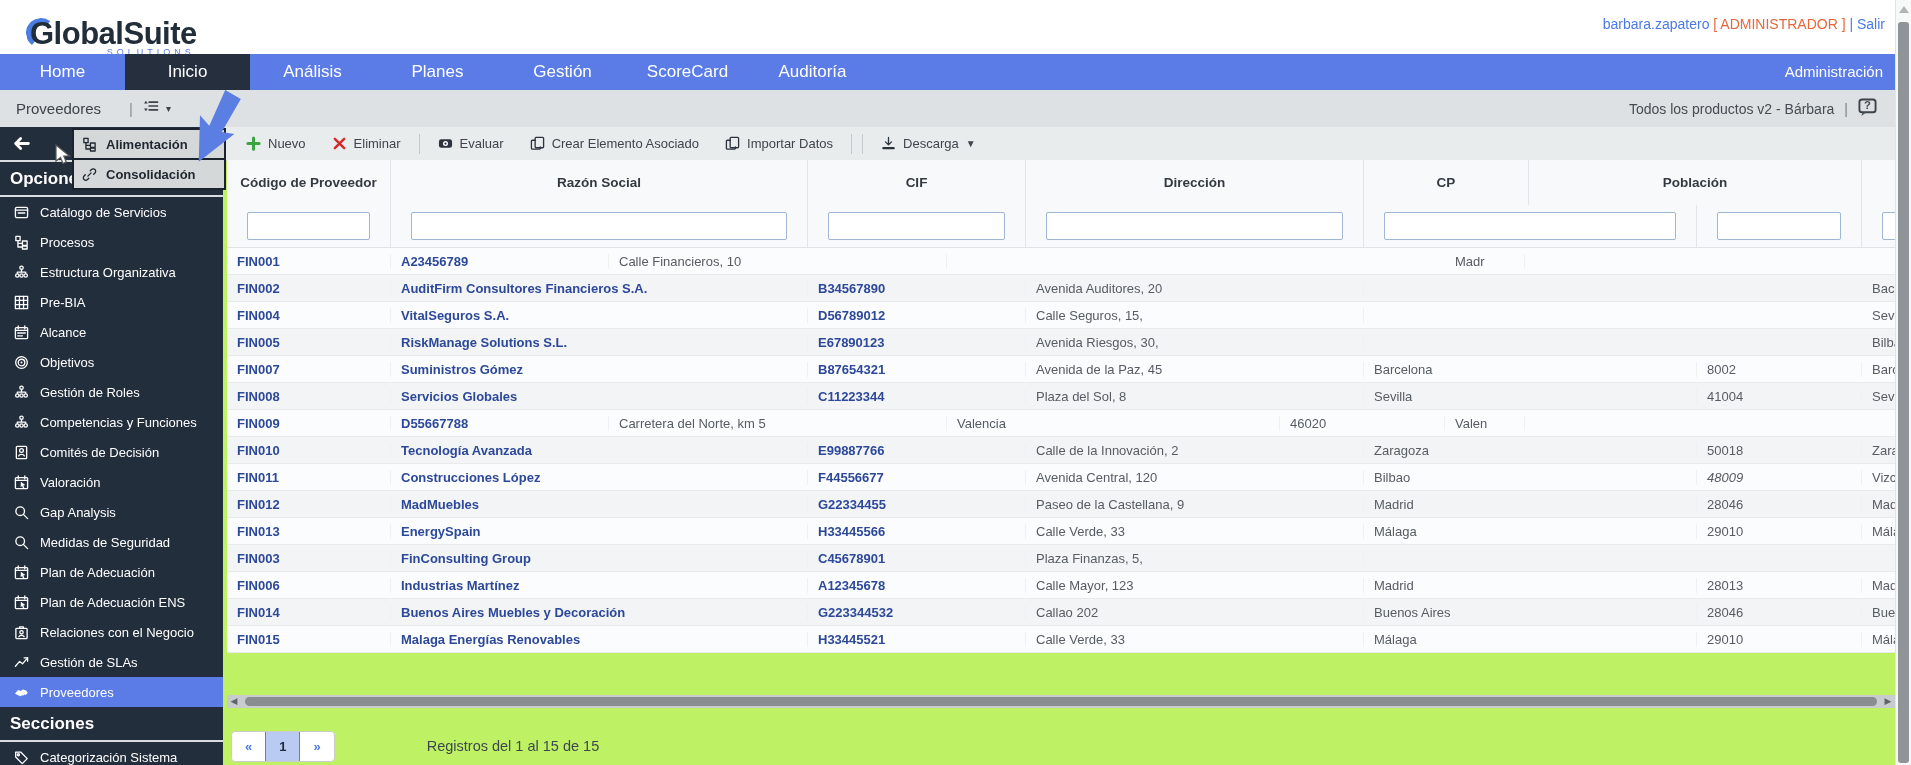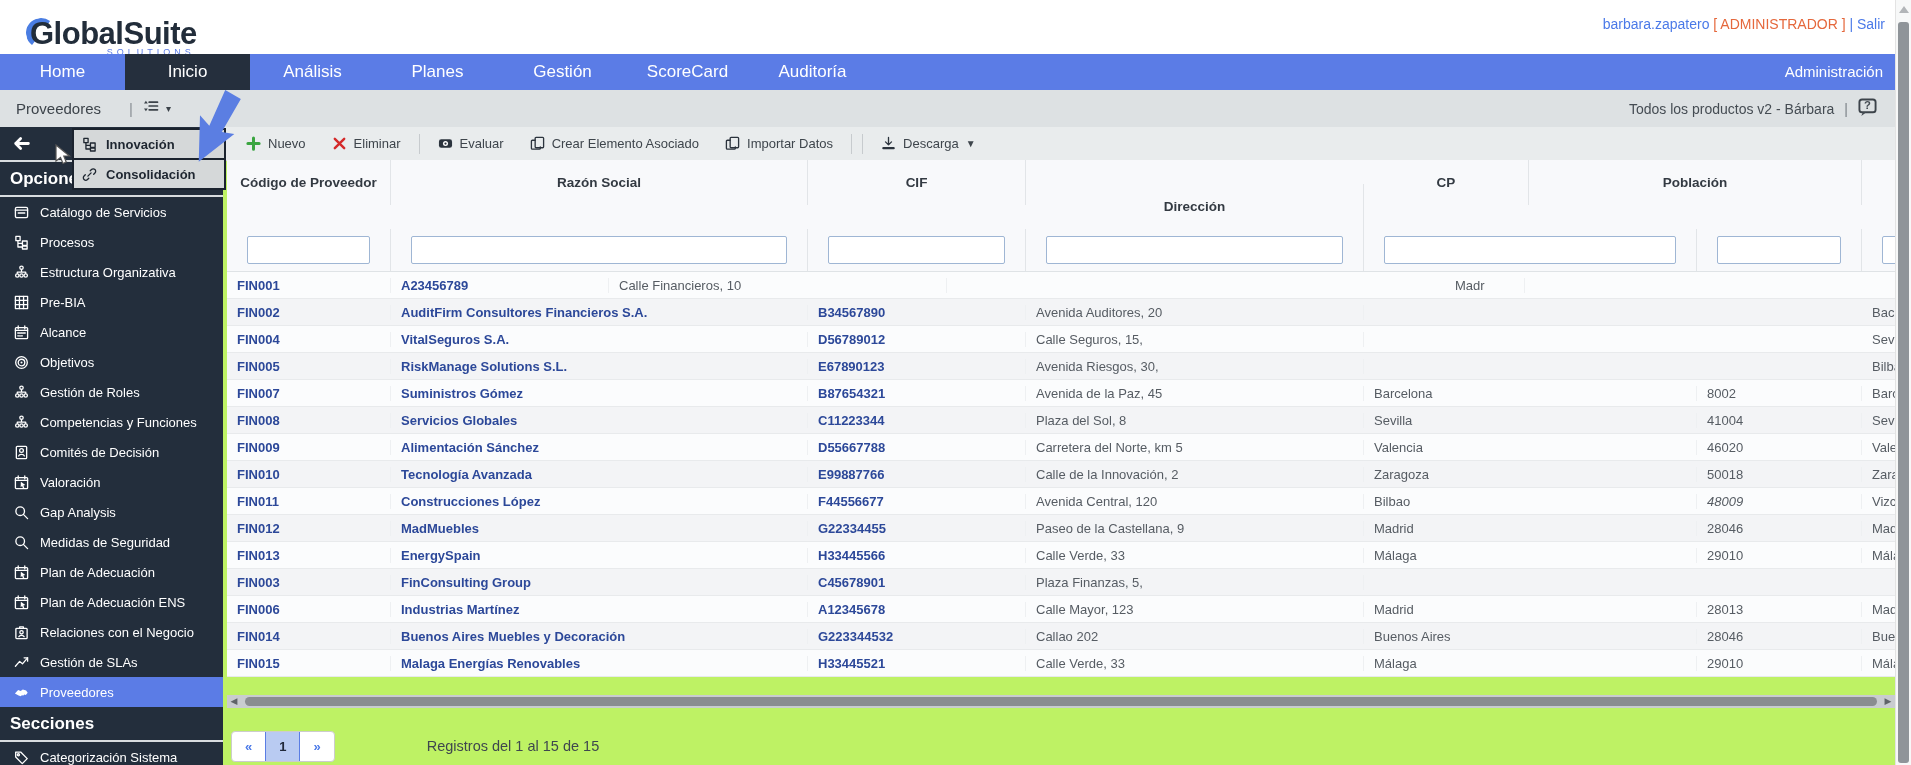--- a/index.html
+++ b/index.html
@@ -337,21 +337,21 @@
           </svg>
           <span>Descarga</span>
           <span class="caret">▼</span>
         </div>
       </div>
     <div class="table-wrap">
       <div class="thead" id="thead">
           <div class="th" style="width: 164px;">Código de Proveedor</div>
           <div class="th" style="width: 417px;">Razón Social</div>
           <div class="th" style="width: 218px;">CIF</div>
-          <div class="th" style="width: 338px; margin-top: 24px;">Dirección</div>
+          <div class="th" style="width: 338px;">Dirección</div>
           <div class="th" style="width: 165px;">CP</div>
           <div class="th" style="width: 333px;">Población</div>
           <div class="th" style="width: 80px;"></div>
         </div>
       <div class="tfilter" id="tfilter">
           <div class="fcell" style="width: 164px;">
             <input type="text" style="">
           </div>
           <div class="fcell" style="width: 417px;">
             <input type="text" style="">
@@ -421,21 +421,20 @@
             <div class="td lnk" style="width: 164px;">FIN008</div>
             <div class="td lnk" style="width: 417px;">Servicios Globales</div>
             <div class="td lnk" style="width: 218px;">C11223344</div>
             <div class="td" style="width: 338px;">Plaza del Sol, 8</div>
             <div class="td" style="width: 333px;">Sevilla</div>
             <div class="td" style="width: 165px;">41004</div>
             <div class="td" style="width: 80px;">Sevill</div>
           </div>
           <div class="trow odd">
             <div class="td lnk" style="width: 164px;">FIN009</div>
-            <div class="td lnk" style="width: 417px;">Alimentación Sánchez</div>
             <div class="td lnk" style="width: 218px;">D55667788</div>
             <div class="td" style="width: 338px;">Carretera del Norte, km 5</div>
             <div class="td" style="width: 333px;">Valencia</div>
             <div class="td" style="width: 165px;">46020</div>
             <div class="td" style="width: 80px;">Valen</div>
           </div>
           <div class="trow even">
             <div class="td lnk" style="width: 164px;">FIN010</div>
             <div class="td lnk" style="width: 417px;">Tecnología Avanzada</div>
             <div class="td lnk" style="width: 218px;">E99887766</div>
@@ -525,21 +524,21 @@
   </section>
 
   <div class="popup" id="popup">
       <div class="pitem">
         <svg class="ic" width="15" height="15" viewBox="0 0 16 16" fill="none" stroke="#1e2630" stroke-width="1.4" stroke-linecap="round" stroke-linejoin="round">
           <rect x="2" y="1.5" width="4.5" height="4.5"></rect>
           <path d="M4.2 6v6.8h4.6M4.2 8.9h4.6"></path>
           <rect x="9" y="6.4" width="5" height="4.6"></rect>
           <rect x="9" y="11.9" width="5" height="3"></rect>
         </svg>
-        <span>Innovación</span>
+        <span>Alimentación</span>
       </div>
       <div class="pitem">
         <svg class="ic" width="15" height="15" viewBox="0 0 16 16" fill="none" stroke="#1e2630" stroke-width="1.4" stroke-linecap="round" stroke-linejoin="round">
           <path d="M6.3 9.7l3.4-3.4M8.8 4l1.3-1.3a2.6 2.6 0 0 1 3.7 3.7l-1.3 1.3M7.2 12l-1.3 1.3a2.6 2.6 0 0 1-3.7-3.7l1.3-1.3"></path>
         </svg>
         <span>Consolidación</span>
       </div>
     </div>
 
   <svg class="bigcursor" width="78" height="88" viewBox="0 0 78 88">

